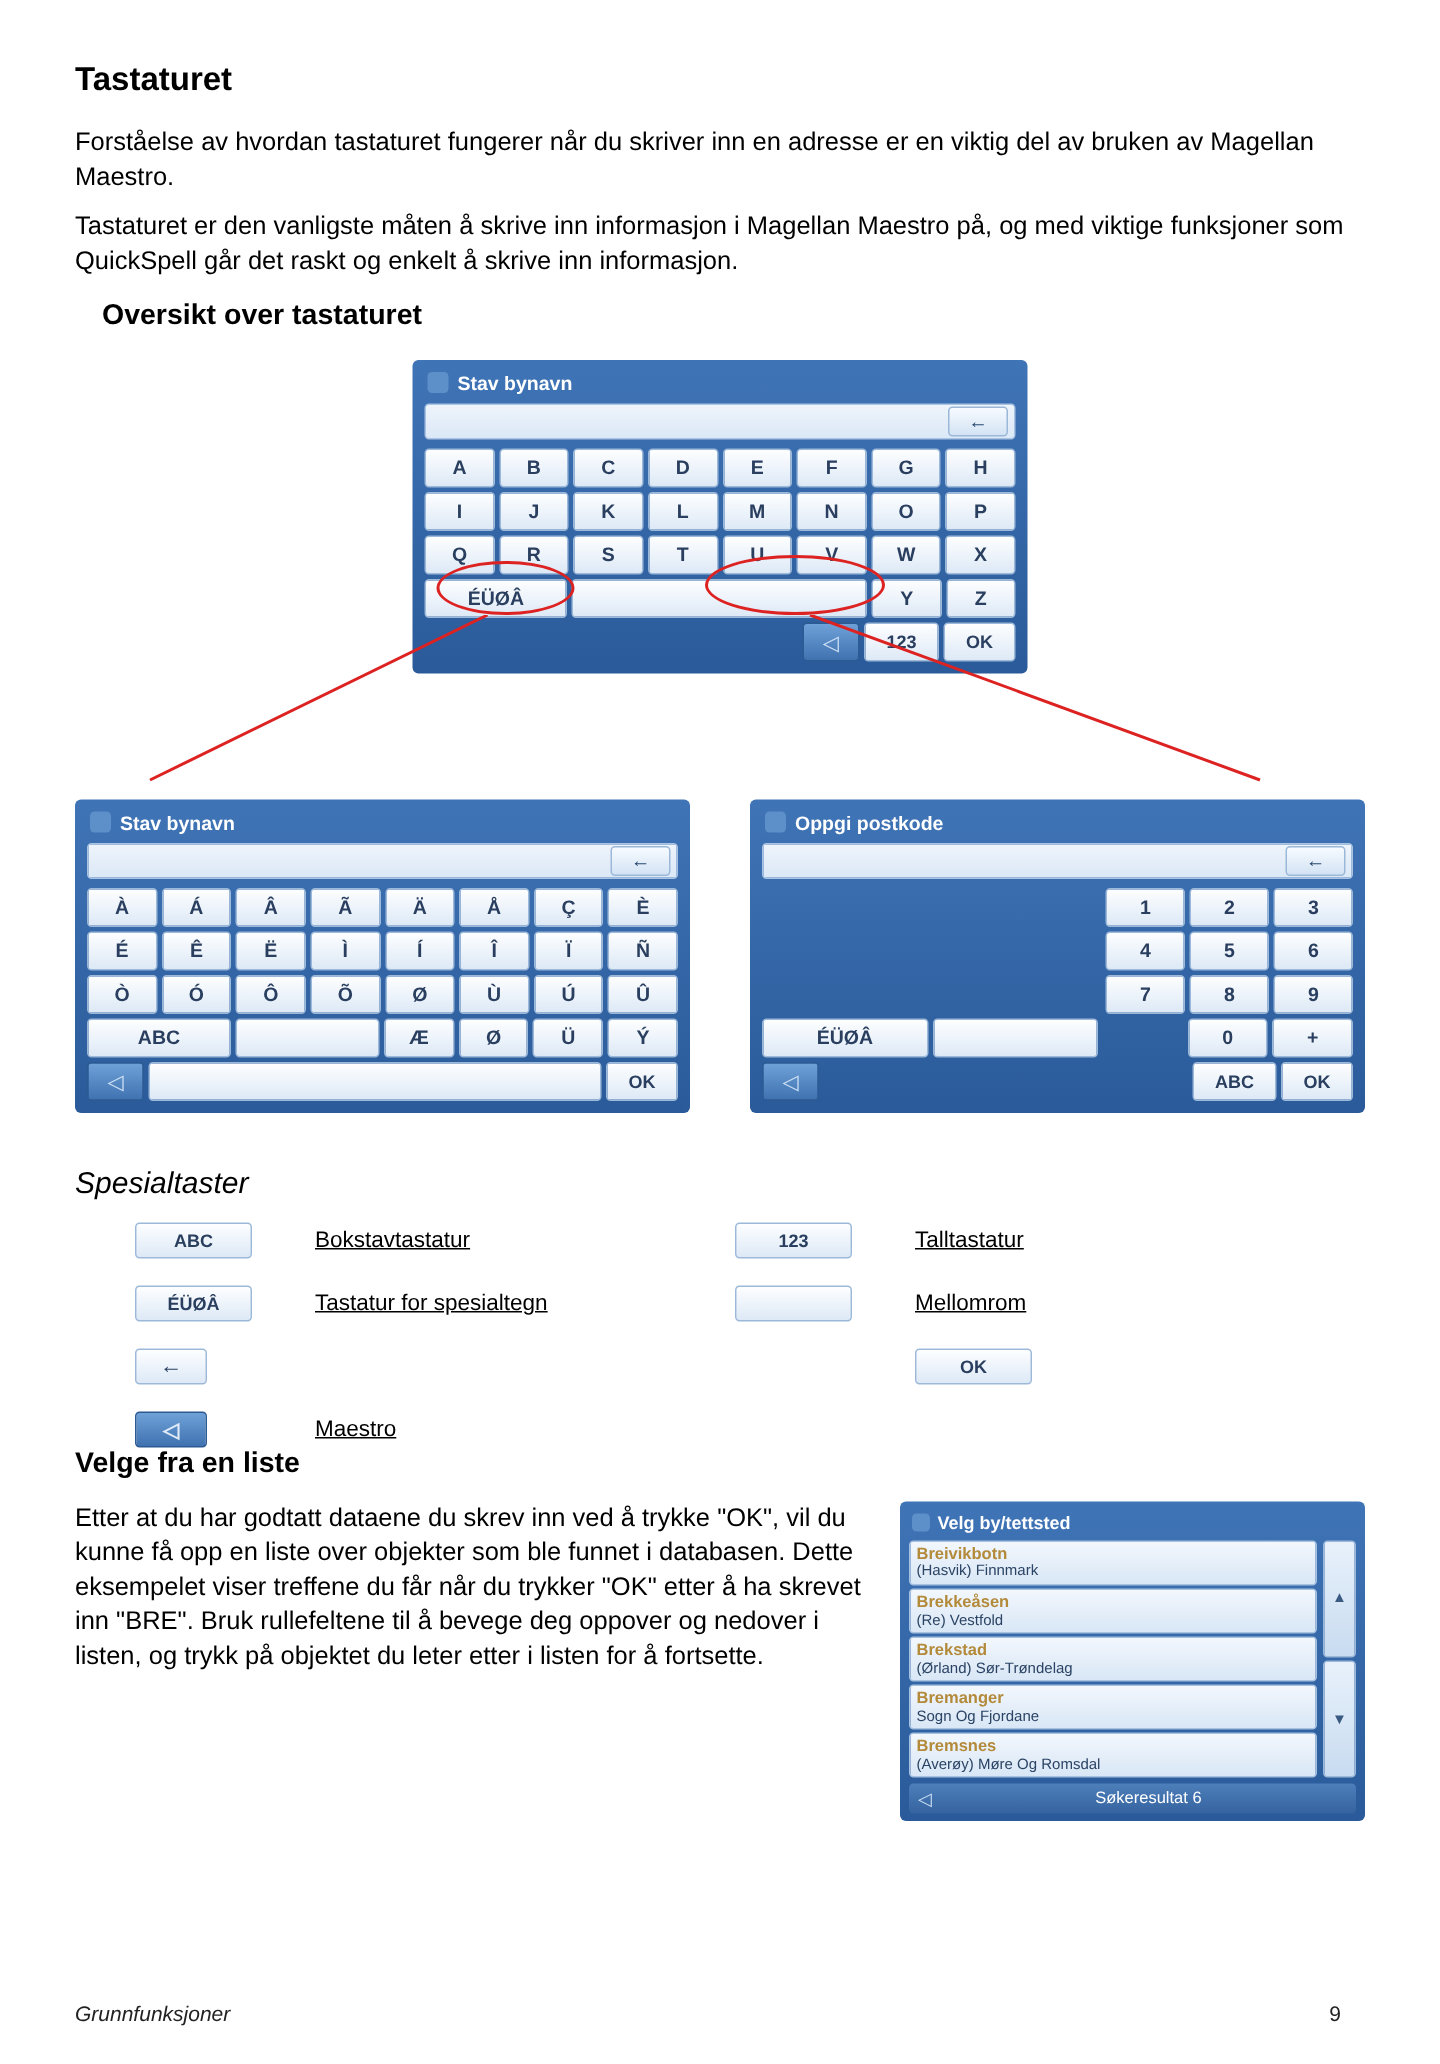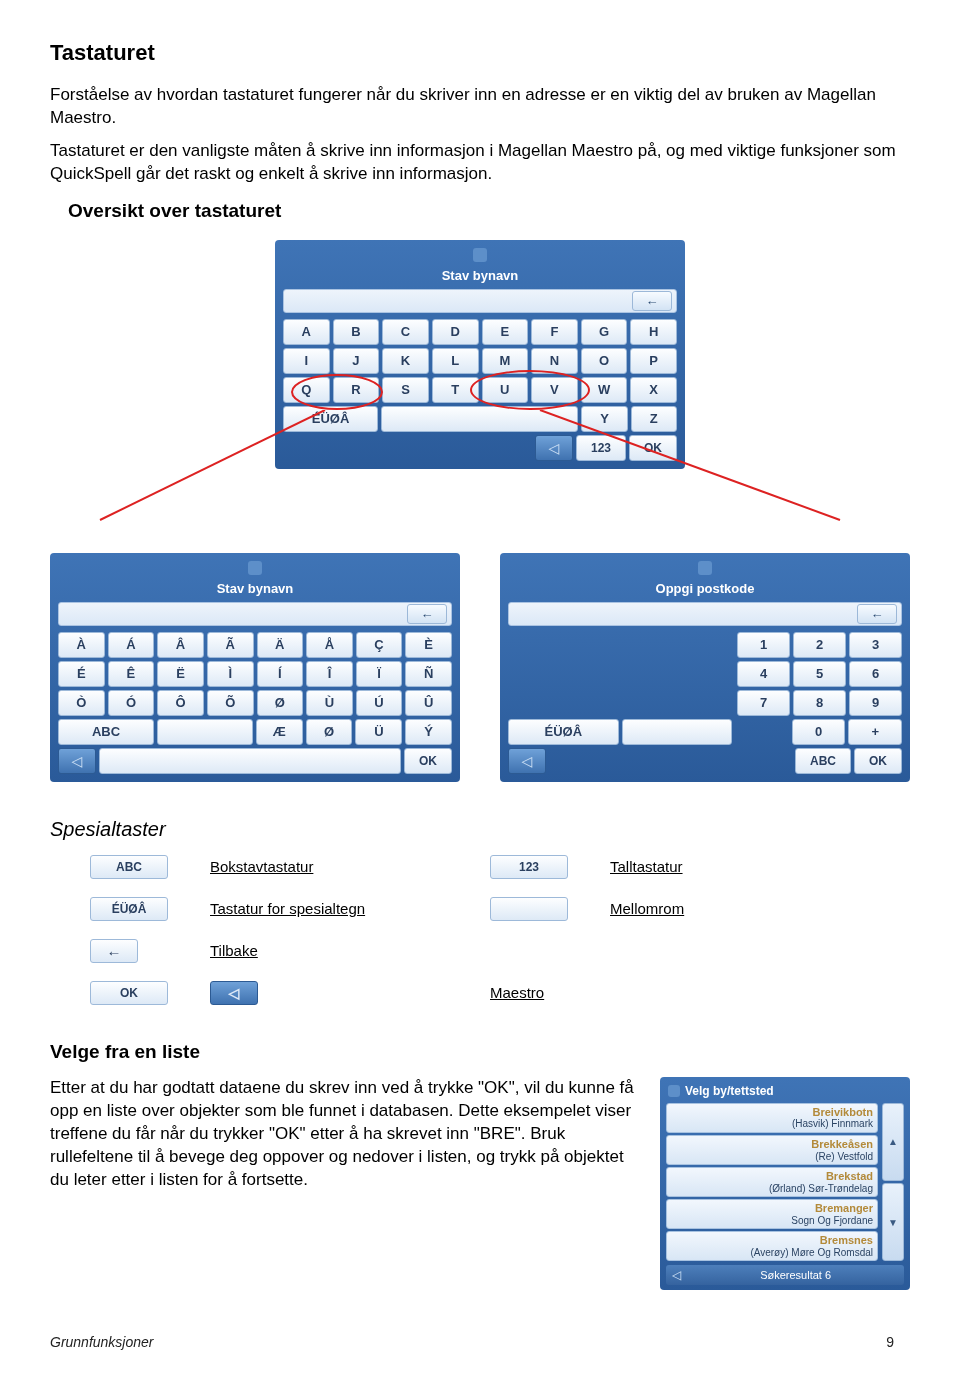--- a/index.html
+++ b/index.html
@@ -8,35 +8,35 @@
     width: 960px;
     height: 1376px;
     background: #fff;
     color: #000;
     position: relative;
     padding: 40px 50px 0 50px;
   }
   .title { font-size: 22px; font-weight: bold; margin-bottom: 18px; }
   .para { font-size: 17px; line-height: 1.35; margin-bottom: 10px; }
   .subhead { font-size: 19px; font-weight: bold; margin-top: 14px; margin-bottom: 18px; margin-left: 18px; }
-  .subhead2 { font-size: 19px; font-weight: bold; margin-top: 36px; margin-bottom: 14px; }
+  .subhead2 { font-size: 19px; font-weight: bold; margin-bottom: 14px; }
 
   
   .kb-panel {
     background: linear-gradient(#3f74b6, #2a5a99);
     border-radius: 4px;
     padding: 6px 8px 8px 8px;
     position: relative;
   }
   .kb-panel.main { width: 410px; margin: 0 auto; }
   .kb-panel.small { width: 410px; }
   .kb-header {
     color: #fff; font-size: 13px; font-weight: bold;
     padding: 2px 2px 6px 2px;
-    display: flex; align-items: center; gap: 6px; flex-direction: column;
+    display: flex; align-items: center; gap: 6px;
   }
   .kb-header .dot { width: 14px; height: 14px; background:#5d8fc9; border-radius:3px; display:inline-block;}
   .kb-input {
     background: linear-gradient(#eef4fb,#dbe8f7);
     border: 1px solid #aac3e2;
     border-radius: 3px;
     height: 24px;
     display:flex; align-items:center; justify-content:flex-end;
     padding: 0 4px;
     margin-bottom: 6px;
@@ -97,31 +97,31 @@
   .sk-key.cancel {
     width:48px; background: linear-gradient(#6fa1d8,#3f72b0);
     color:#dfeaf8; border-color:#2c5a93; font-size:14px;
   }
   .sk-text { font-size: 15px; text-decoration: underline; }
 
   
   .list-flex { display:flex; gap: 24px; align-items:flex-start; }
   .list-text { flex: 1; font-size: 17px; line-height: 1.35; }
   .list-panel {
-    width: 250px;
+    width: 310px;
     background: linear-gradient(#3f74b6,#2a5a99);
     border-radius: 4px; padding: 5px 6px 5px 6px;
   }
   .list-header { color:#fff; font-size:12px; font-weight:bold; padding:2px 2px 5px 2px; display:flex; gap:5px; align-items:center;}
   .lp-body { display:flex; gap:4px; }
   .lp-items { flex:1; display:flex; flex-direction:column; gap:2px; }
   .lp-item {
     background: linear-gradient(#f2f7fd,#d8e6f5);
     border:1px solid #a7c2e0; border-radius:3px;
-    font-size:10px; text-align:right; padding:2px 4px;
+    font-size:10px; text-align:left; padding:2px 4px;
     line-height:1.15; color:#2b4464;
   }
   .lp-item .main-line { color:#b38a3a; font-weight:bold; font-size:11px; }
   .lp-scroll { width: 22px; display:flex; flex-direction:column; gap:2px; }
   .lp-sbtn { flex:1; background: linear-gradient(#e8f1fb,#c8dbf0); border:1px solid #9db9d9; border-radius:3px;
     display:flex; align-items:center; justify-content:center; font-size:10px; color:#3a5a82;}
   .lp-footer {
     margin-top:4px; background: linear-gradient(#4d7fbb,#35639f);
     border-radius:3px; color:#fff; font-size:11px; text-align:center; padding:3px 0;
     display:flex; align-items:center; gap:6px; padding-left:6px;
@@ -316,21 +316,20 @@
   <div class="sk-text">Bokstavtastatur</div>
   <div class="sk-key">123</div>
   <div class="sk-text">Talltastatur</div>
 
   <div class="sk-key">ÉÜØÂ</div>
   <div class="sk-text">Tastatur for spesialtegn</div>
   <div class="sk-key space"></div>
   <div class="sk-text">Mellomrom</div>
 
   <div class="sk-key backk">←</div>
-  <div class="sk-text">Tilbake</div>
   <div></div>
     <div></div>
 
   <div class="sk-key">OK</div>
   <div class="sk-key cancel">◁</div>
   <div class="sk-text">Maestro</div>
 </div>
 
 <div class="subhead2">Velge fra en liste</div>
 <div class="list-flex">

